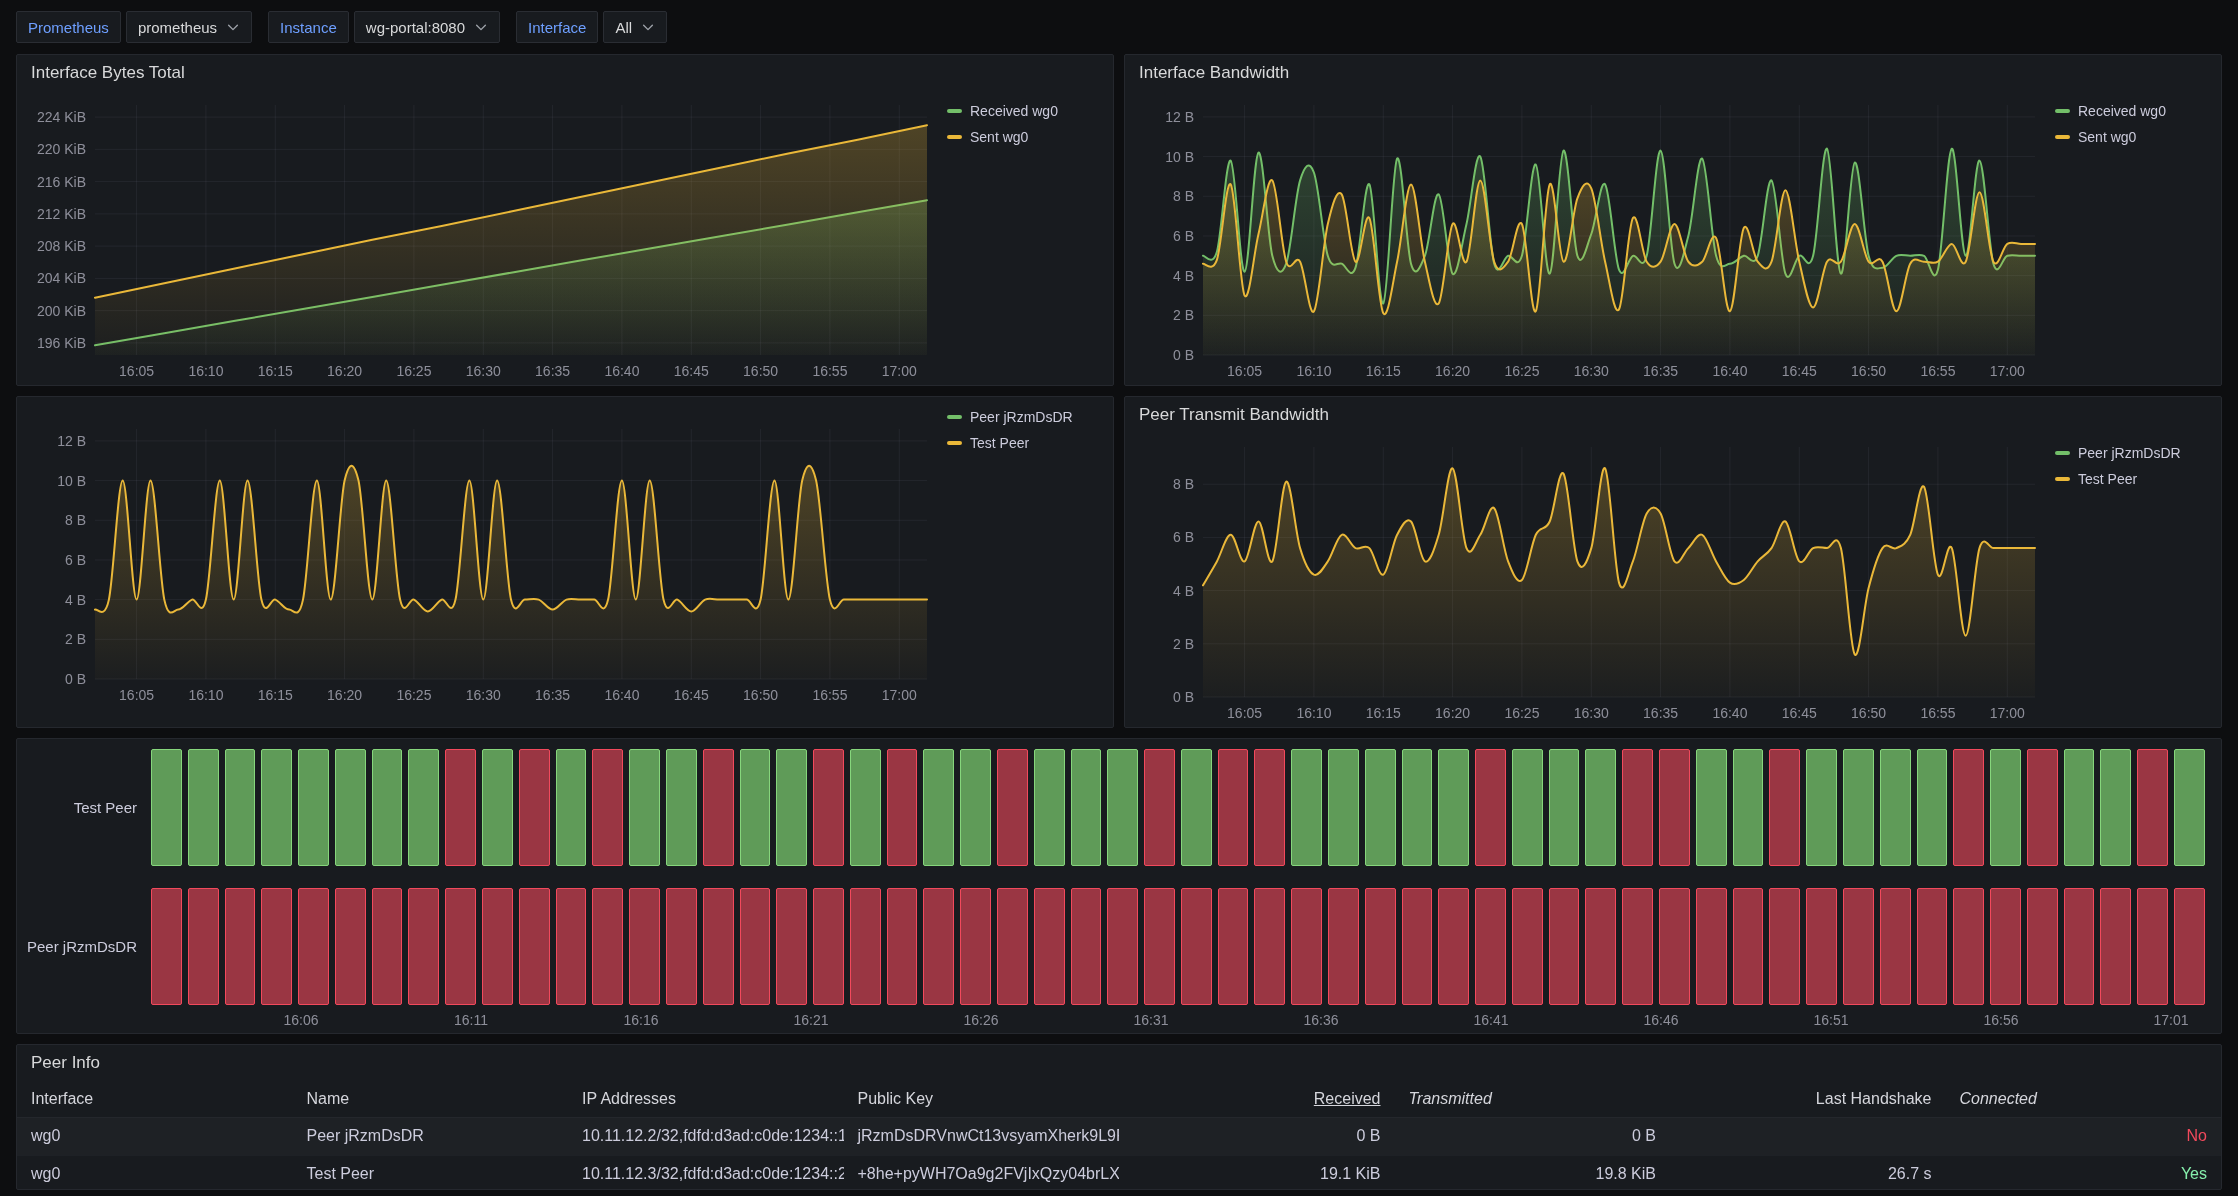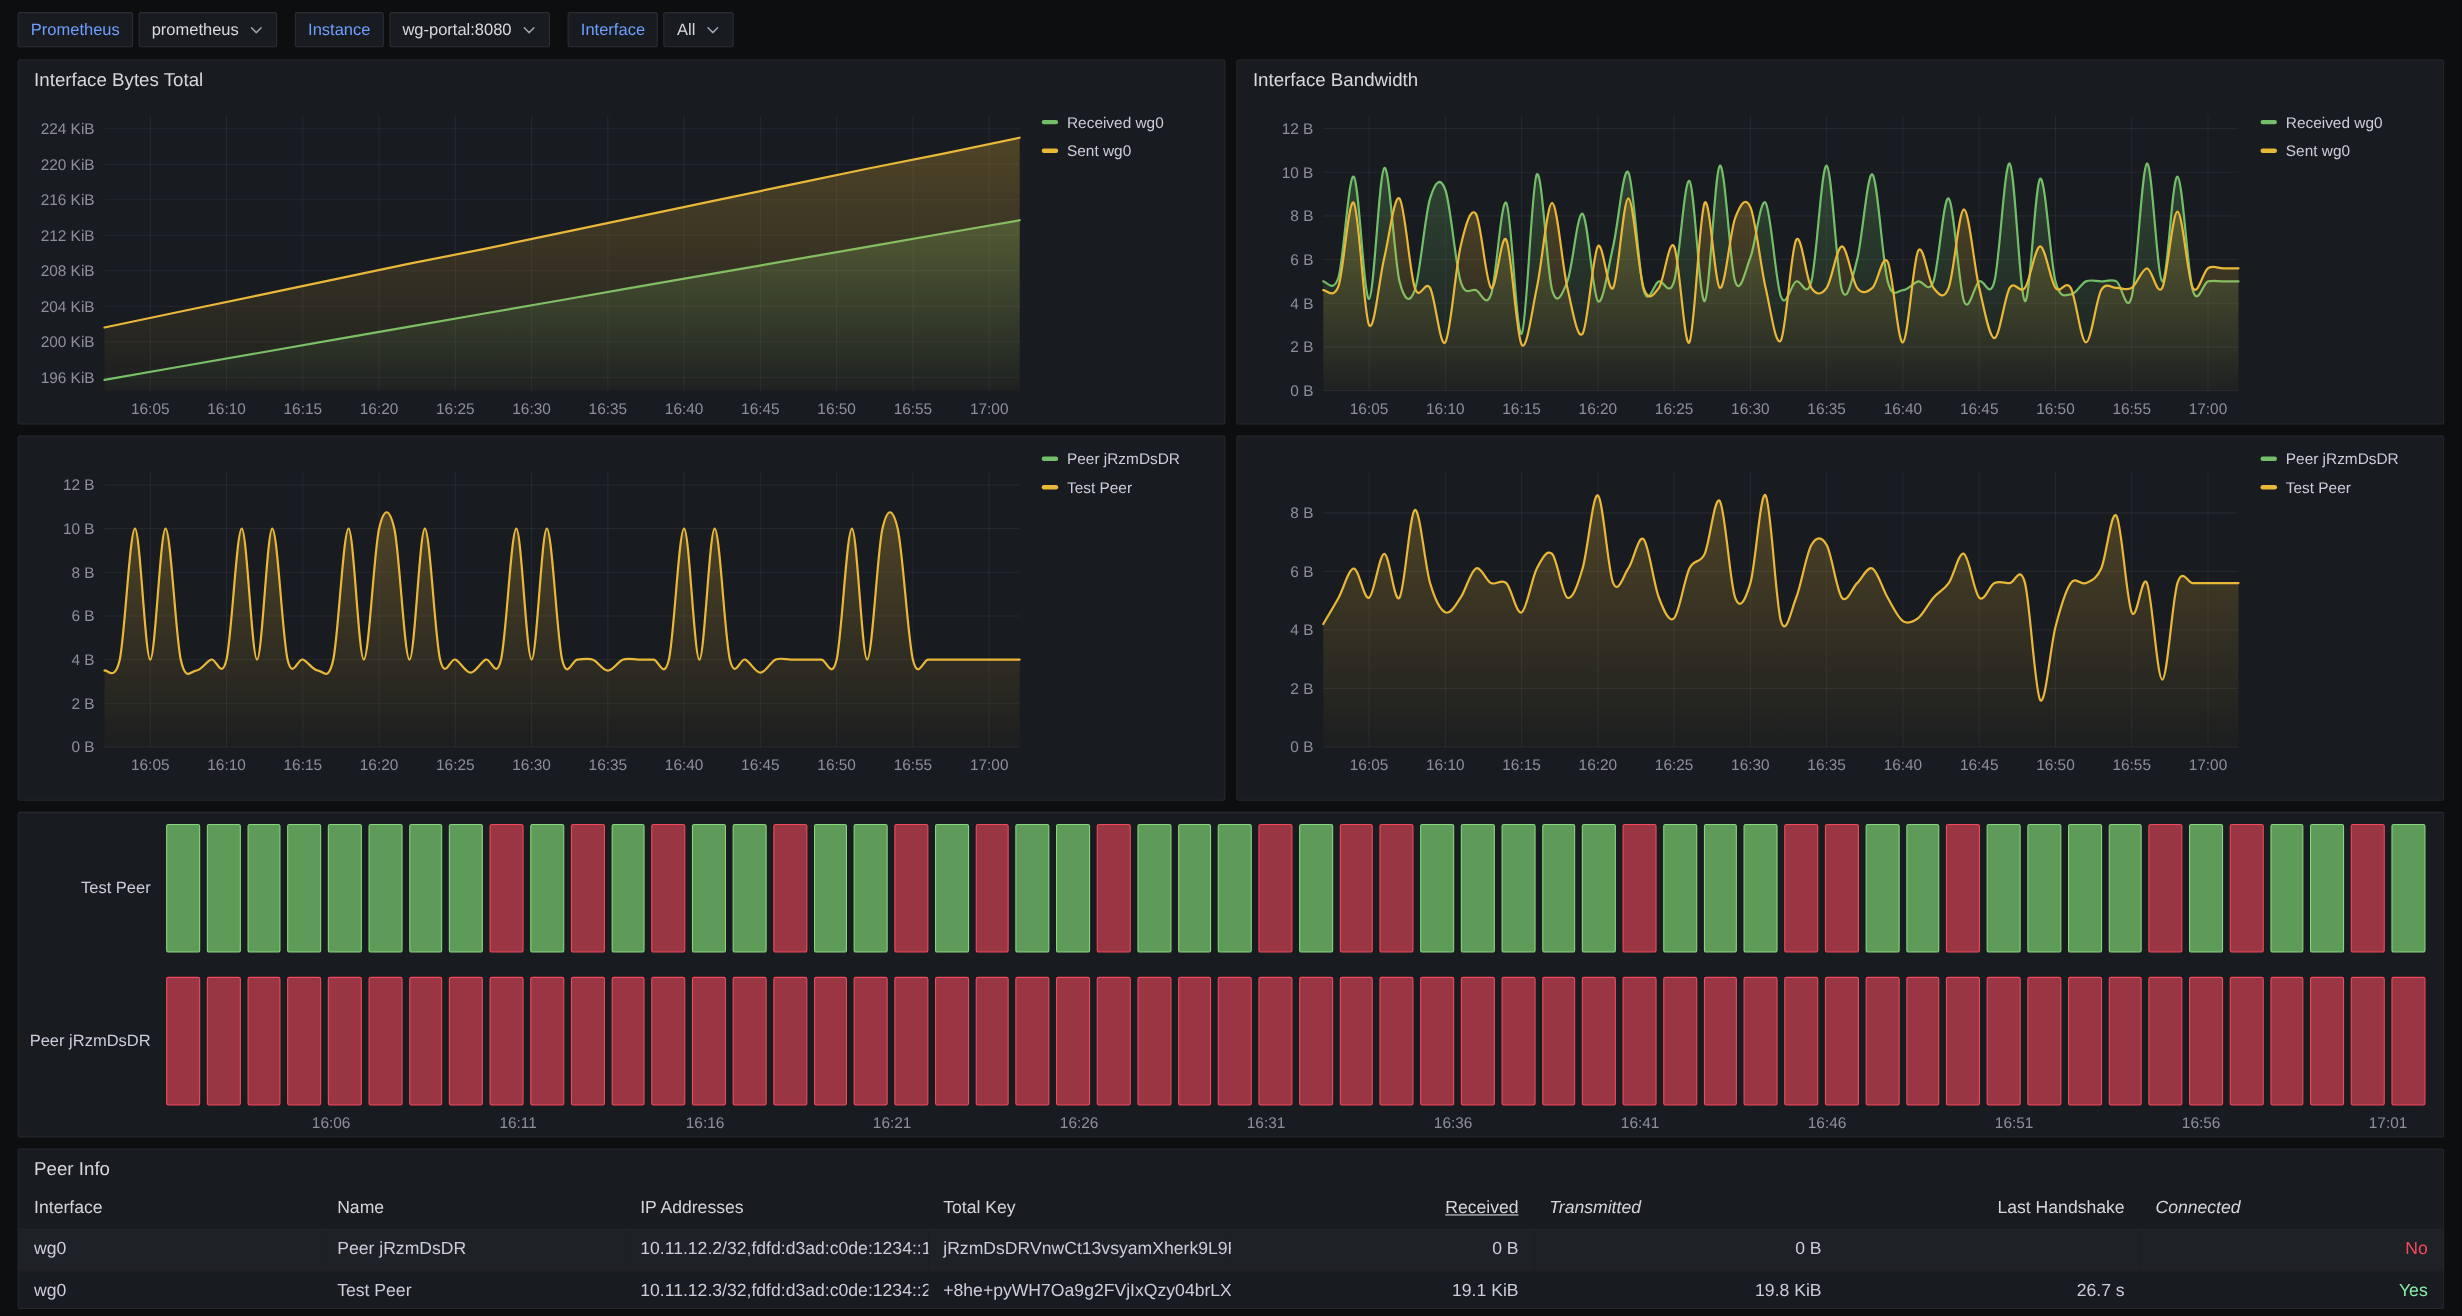--- a/index.html
+++ b/index.html
@@ -290,20 +290,23 @@
             </div>
             <div class="legend-item">
               <span class="swatch" style="background: rgb(234, 184, 57);"></span>
               <span>Test Peer</span>
             </div>
           </div>
       </div>
     </section>
 
     <section class="panel">
+      <div class="panel-header">
+        <span class="panel-title">Peer Transmit Bandwidth</span>
+      </div>
       <div class="panel-body">
         <svg class="chart" id="c-peer_transmit_bandwidth" viewBox="0 0 908 292">
             <line x1="111.6" x2="111.6" y1="14" y2="264" stroke="rgba(204,204,220,0.07)"></line>
             <text x="111.6" y="285" fill="rgba(204,204,220,0.65)" font-size="14" text-anchor="middle">16:05</text>
             <line x1="180.93333333333334" x2="180.93333333333334" y1="14" y2="264" stroke="rgba(204,204,220,0.07)"></line>
             <text x="180.93333333333334" y="285" fill="rgba(204,204,220,0.65)" font-size="14" text-anchor="middle">16:10</text>
             <line x1="250.26666666666668" x2="250.26666666666668" y1="14" y2="264" stroke="rgba(204,204,220,0.07)"></line>
             <text x="250.26666666666668" y="285" fill="rgba(204,204,220,0.65)" font-size="14" text-anchor="middle">16:15</text>
             <line x1="319.6" x2="319.6" y1="14" y2="264" stroke="rgba(204,204,220,0.07)"></line>
             <text x="319.6" y="285" fill="rgba(204,204,220,0.65)" font-size="14" text-anchor="middle">16:20</text>
@@ -512,21 +515,21 @@
               <col style="width: 12.5%;">
               <col style="width: 12.5%;">
               <col style="width: 12.5%;">
               <col style="width: 12.5%;">
             </colgroup>
             <thead>
               <tr>
                 <th style="text-align: left;">Interface</th>
                 <th style="text-align: left;">Name</th>
                 <th style="text-align: left;">IP Addresses</th>
-                <th style="text-align: left;">Total Key</th>
+                <th style="text-align: left;">Public Key</th>
                 <th style="text-align: right; text-decoration: underline;">Received</th>
                 <th style="text-align: left; font-style: italic;">Transmitted</th>
                 <th style="text-align: right;">Last Handshake</th>
                 <th style="text-align: left; font-style: italic;">Connected</th>
               </tr>
             </thead>
             <tbody>
               <tr>
                 <td style="text-align: left;">wg0</td>
                 <td style="text-align: left;">Peer jRzmDsDR</td>

